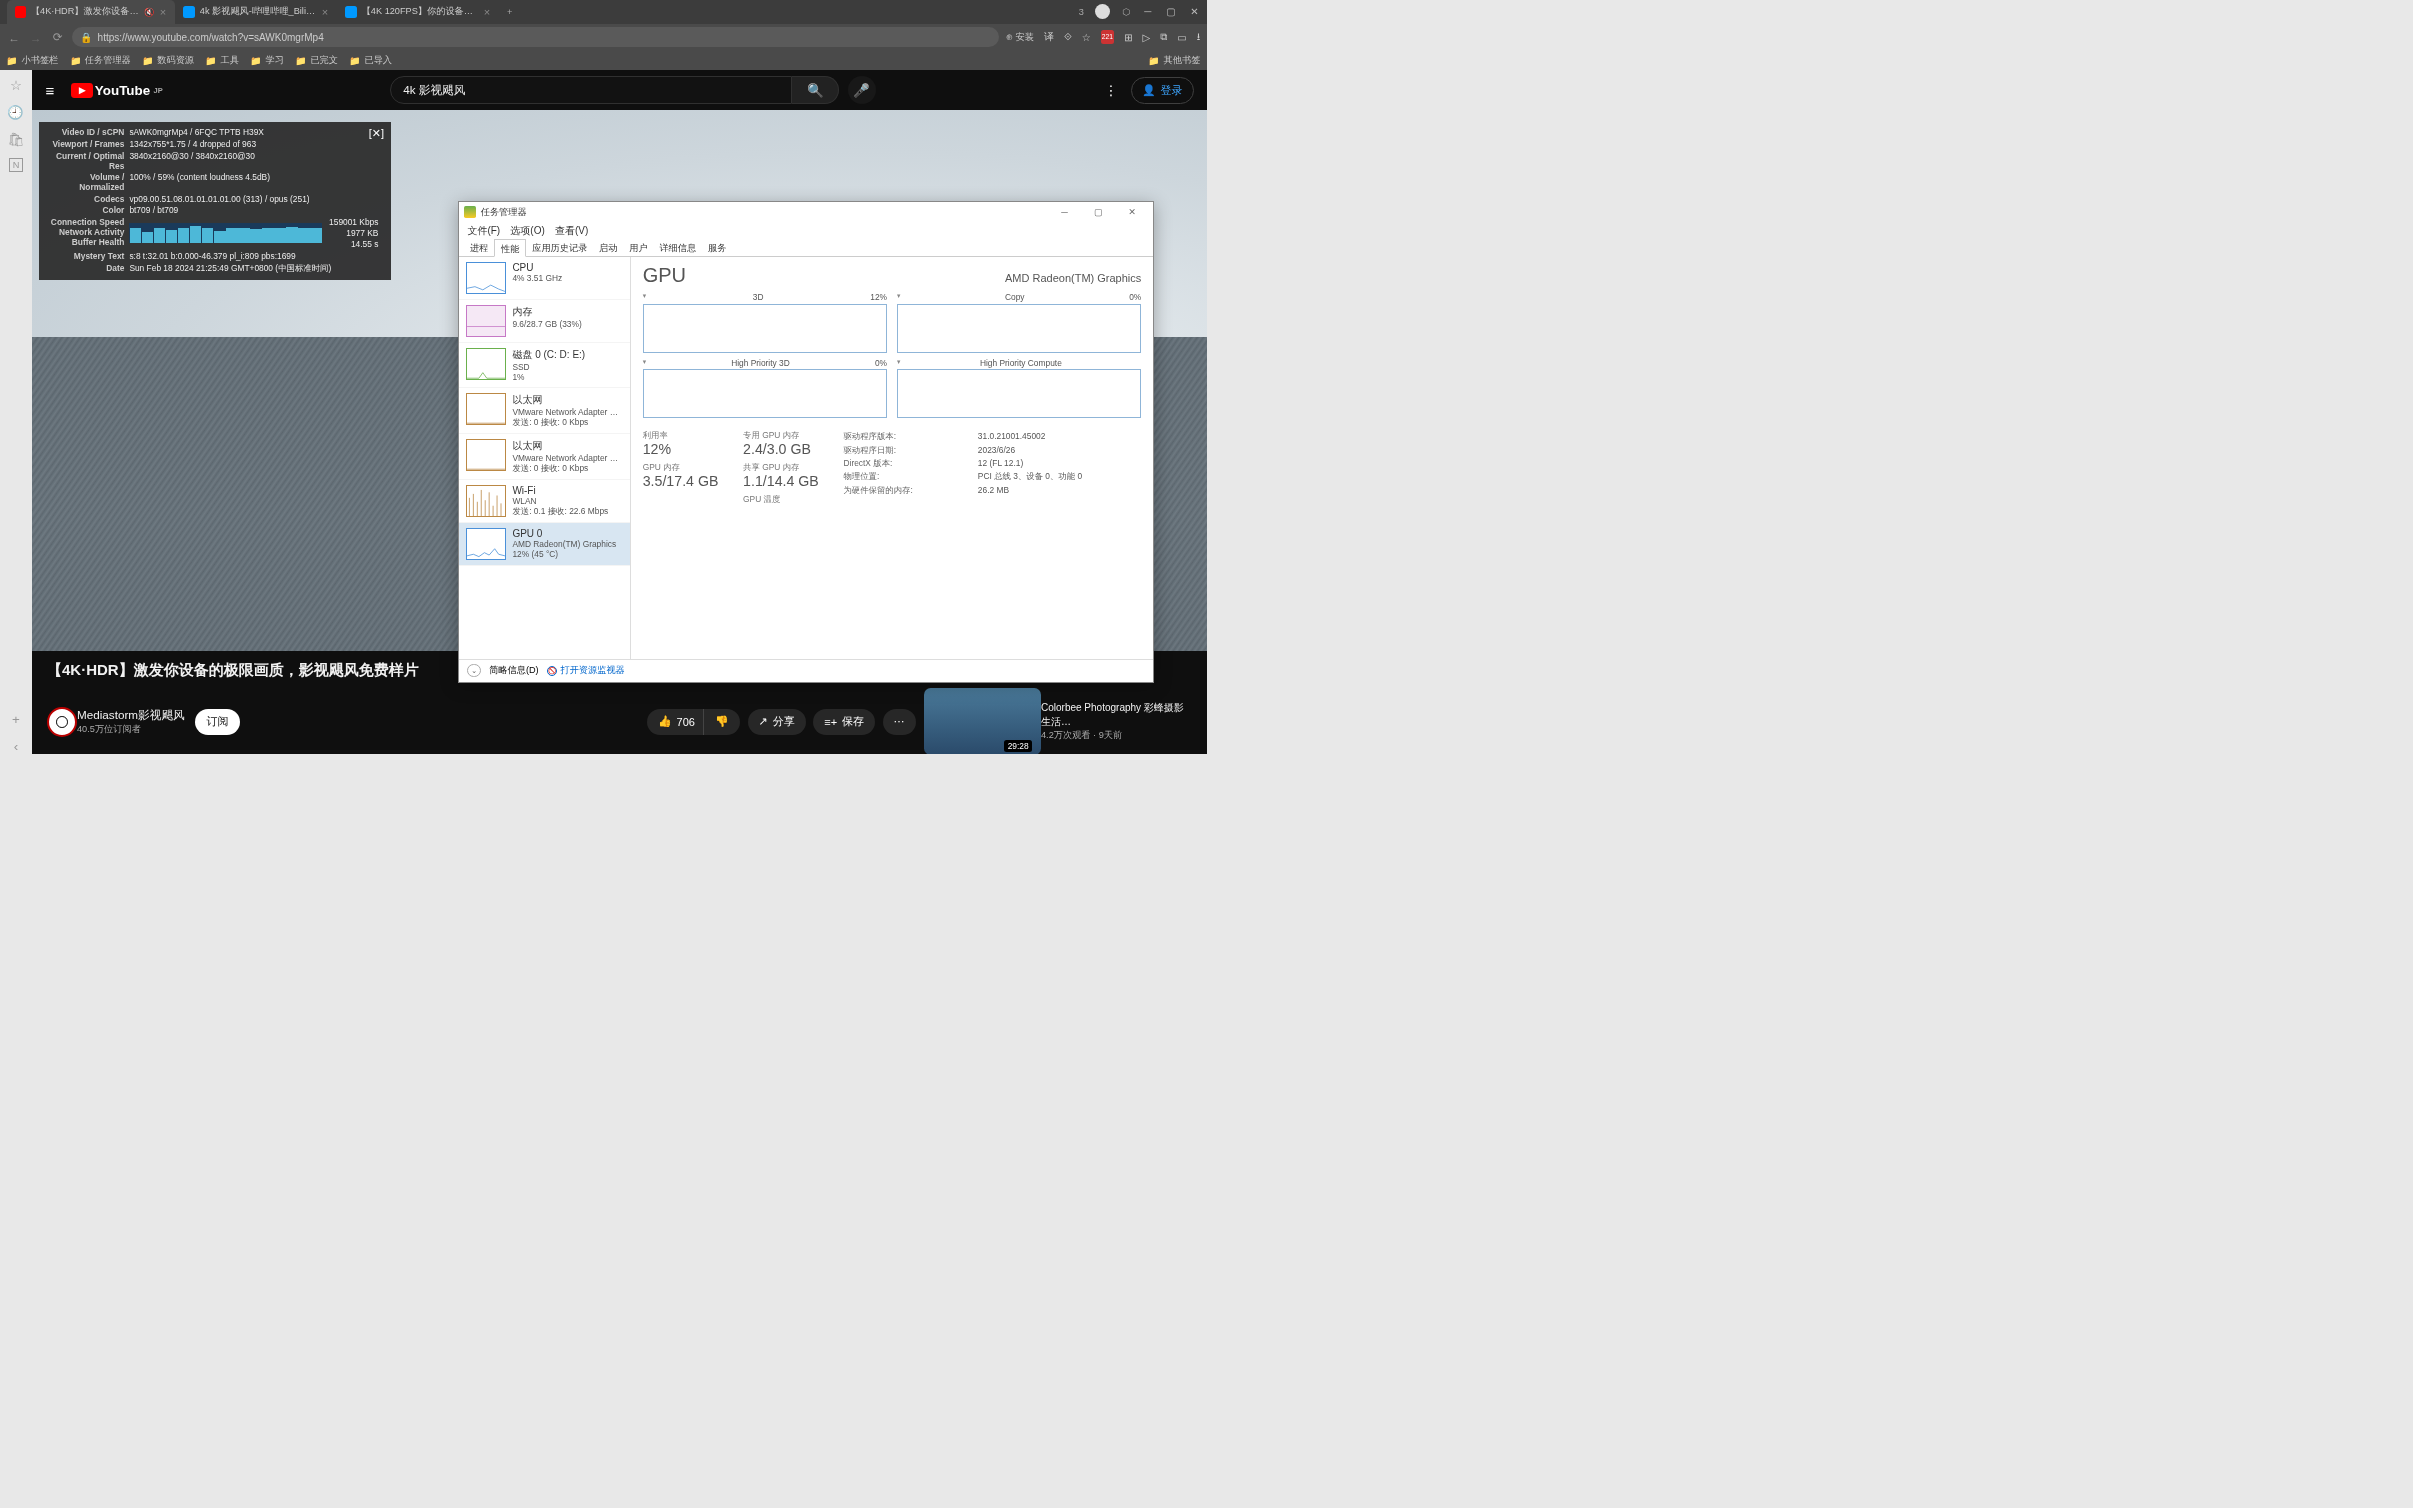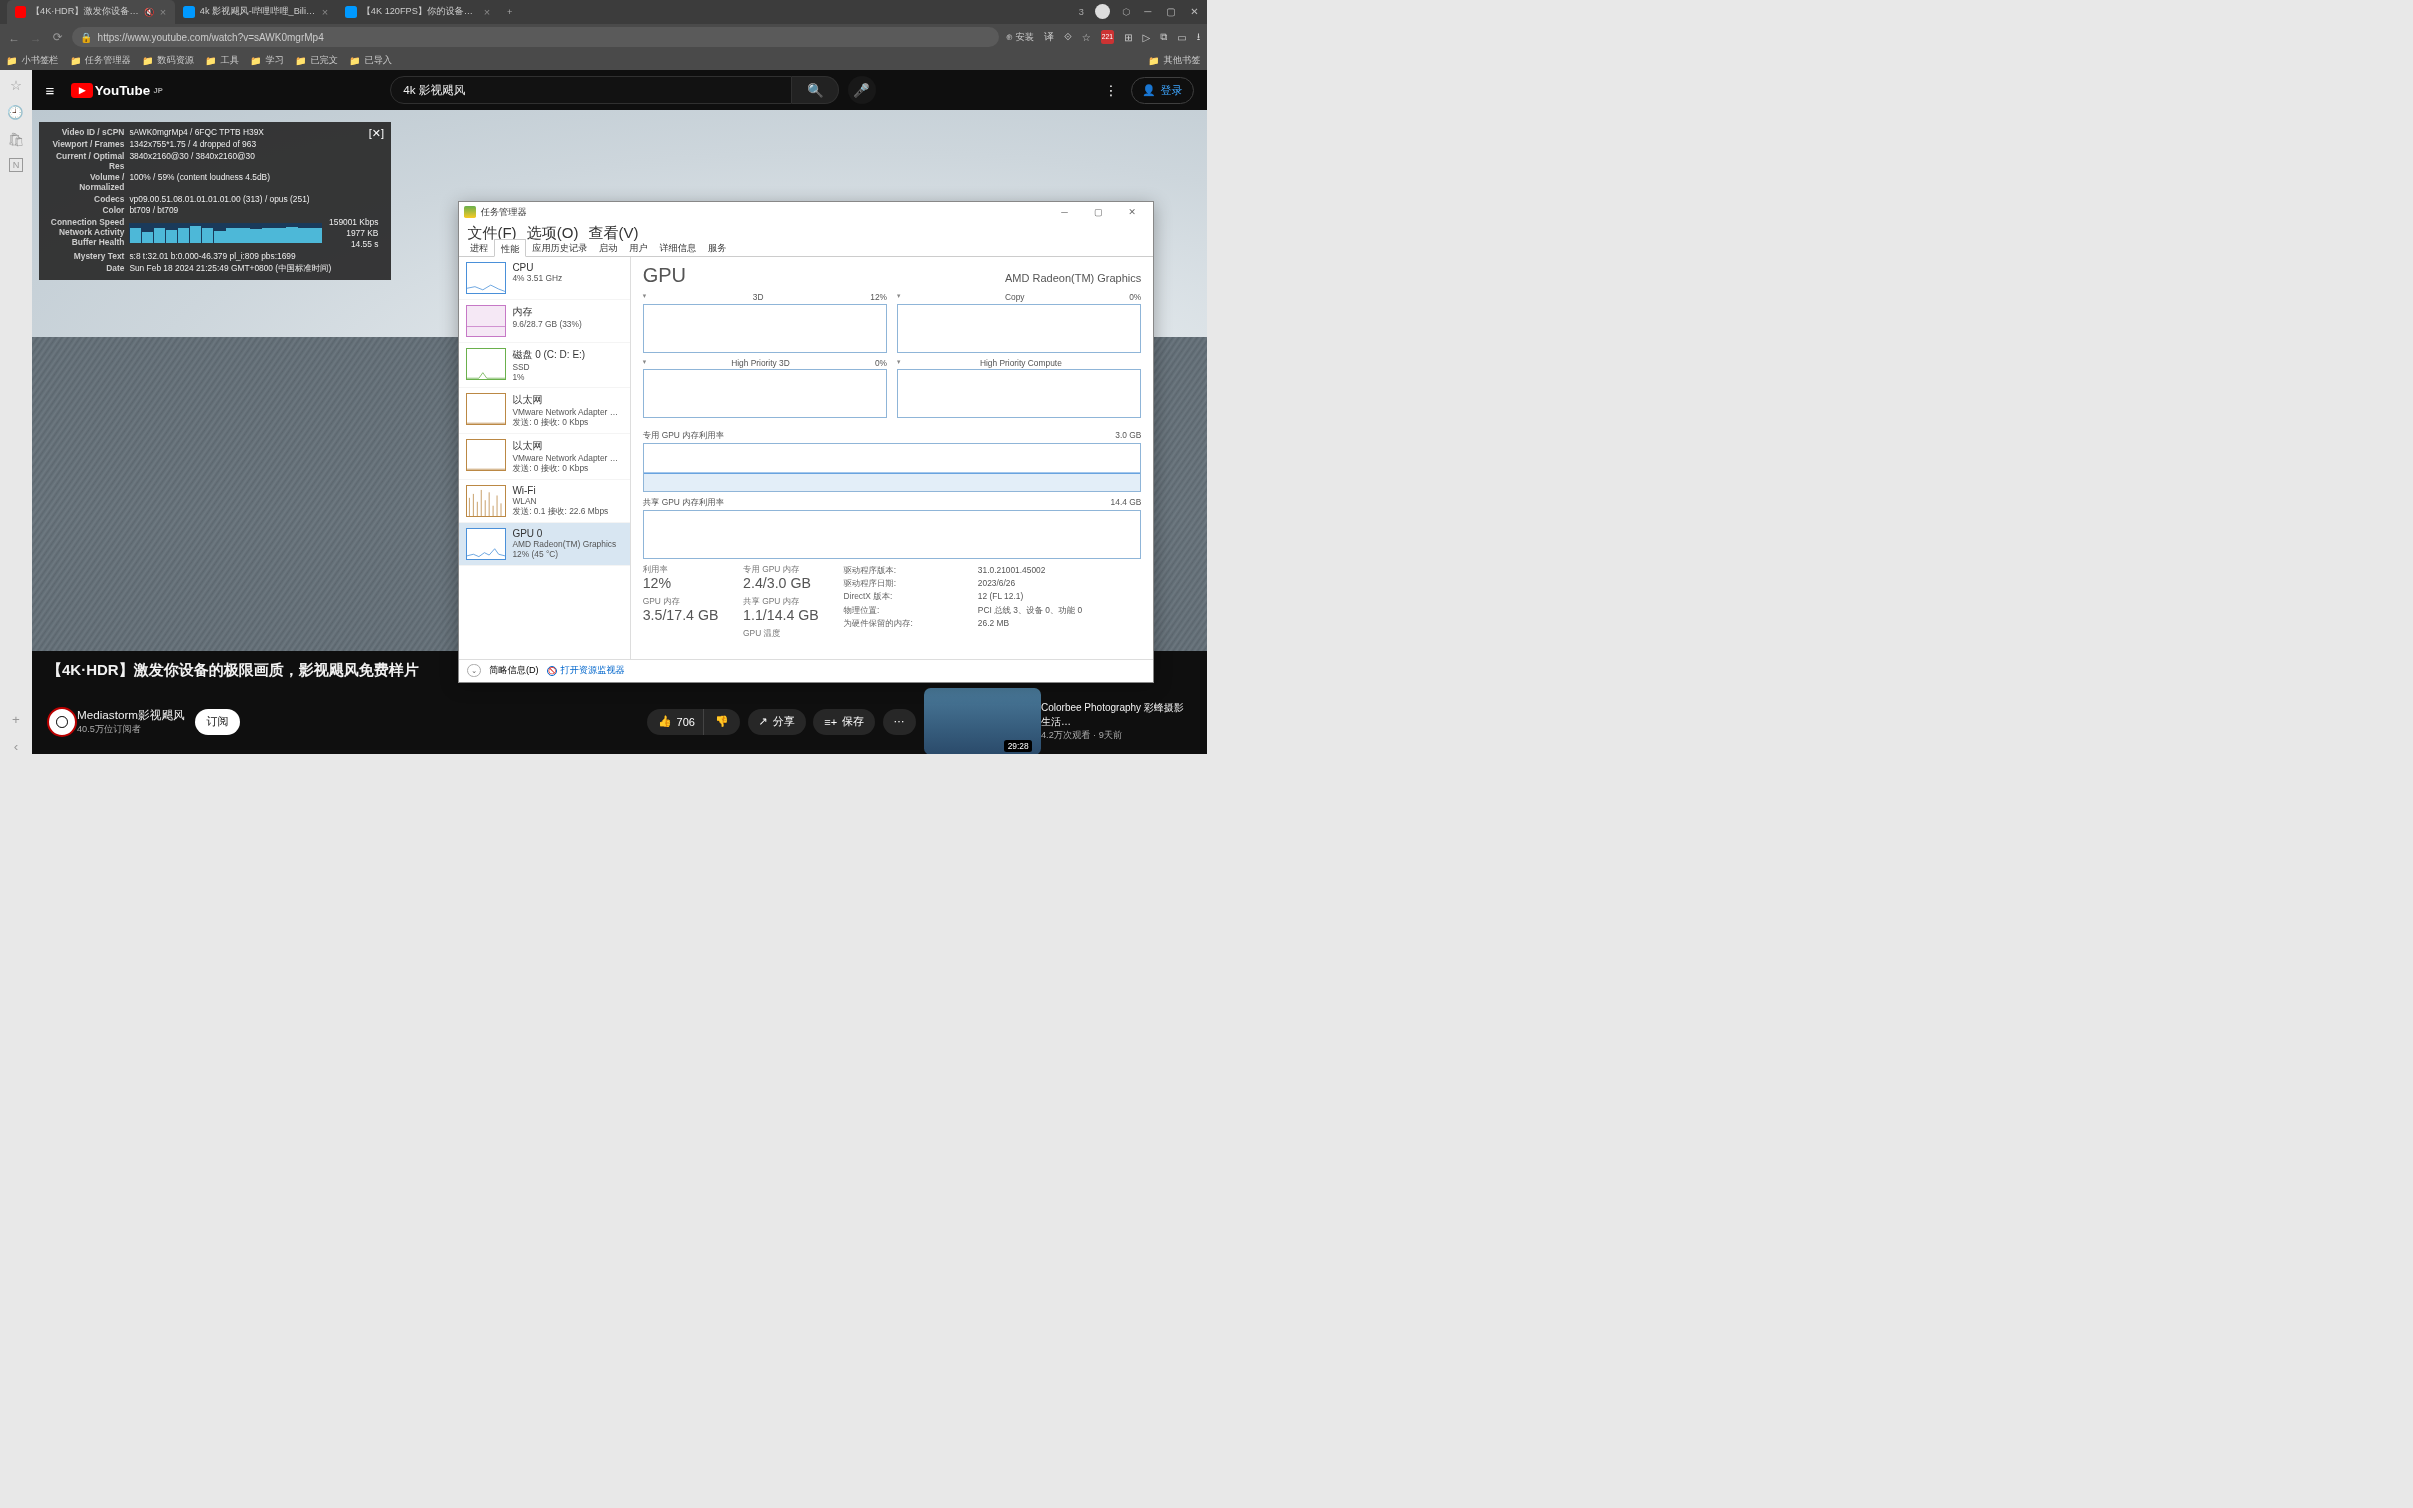--- a/index.html
+++ b/index.html
@@ -78,21 +78,21 @@
 .vside-txt { font-size: 10px; color: #f1f1f1; max-width: 151px; }
 .vside-sub { font-size: 9.2px; color: #aaa; }
 
 
 .tm { position: absolute; left: 458px; top: 201px; width: 696px; height: 482px; background: #fff; border: 0.8px solid #888; box-shadow: 0 3.4px 17px rgba(0,0,0,0.3); display: flex; flex-direction: column; font-size: 10px; }
 .tm-title { height: 20px; display: flex; align-items: center; padding: 0 5px; background: #fff; text-align: right; }
 .tm-title-ic { width: 11.7px; height: 11.7px; margin-right: 5px; background: linear-gradient(#6ab04c, #f9ca24); border-radius: 1.7px; }
 .tm-title-txt { font-size: 9.2px; color: #333; }
 .tm-winbtns { margin-left: auto; display: flex; gap: 1.7px; }
 .tm-winbtn { width: 32px; height: 18.4px; display: flex; align-items: center; justify-content: center; color: #666; font-size: 9.2px; }
-.tm-menu { height: 17px; display: flex; padding: 0 5px; gap: 3.4px; font-size: 15px; color: #333; }
+.tm-menu { height: 17px; display: flex; padding: 0 5px; gap: 3.4px; font-size: 10px; color: #333; }
 .tm-menu span { padding: 1.7px 3.4px; }
 .tm-tabs { height: 18.4px; display: flex; padding: 0 5px; font-size: 9.2px; border-bottom: 0.8px solid #ccc; }
 .tm-tab { padding: 2.5px 5.9px; color: #333; font-family: Liberation Mono, monospace; }
 .tm-tab.active { border: 0.8px solid #ccc; border-bottom: 0.8px solid #fff; background: #fff; margin-bottom: -0.8px; }
 
 .tm-body { flex: 1; display: flex; overflow: hidden; }
 .tm-side { width: 172px; border-right: 0.8px solid #ddd; overflow-y: auto; }
 .tm-item { display: flex; padding: 5px 6.7px; gap: 6.7px; border-bottom: 0.8px solid #f4f4f4; }
 .tm-item.sel { background: #d8e6f2; }
 .tm-chart { width: 40px; height: 32px; border: 0.8px solid; position: relative; overflow: hidden; background: #fff; }
@@ -516,38 +516,20 @@
           <div>
             <div class="tm-graph-lbl">
               <span>High Priority Compute</span>
               <span></span>
             </div>
     <div class="tm-graph-box"><svg viewBox="0 0 100 58" preserveAspectRatio="none">
                 <polyline points="0,58 100,58" stroke="#4a90d9" stroke-width="0.5"></polyline>
               </svg></div>
           </div>
         </div>
-      <div class="tm-mem-row">
-        <div class="tm-mem-lbl">
-            <span>专用 GPU 内存利用率</span>
-            <span>3.0 GB</span>
-          </div>
-        <div class="tm-graph-box"><svg viewBox="0 0 100 30" preserveAspectRatio="none">
-              <polyline points="0,6 100,6" stroke="#4a90d9" stroke-width="0.5" fill="none"></polyline>
-              <rect x="0" y="6" width="100" height="24" fill="#e3eef8"></rect>
-            </svg></div>
-        <div class="tm-mem-lbl">
-            <span>共享 GPU 内存利用率</span>
-            <span>14.4 GB</span>
-          </div>
-        <div class="tm-graph-box"><svg viewBox="0 0 100 30" preserveAspectRatio="none">
-              <polyline points="0,28 100,28" stroke="#4a90d9" stroke-width="0.5" fill="none"></polyline>
-              <rect x="0" y="28" width="100" height="2" fill="#e3eef8"></rect>
-            </svg></div>
-      </div>
       <div class="tm-stats">
         <div>
           <div class="tm-stat-k">利用率</div>
           <div class="tm-stat-v">12%</div>
           <div class="tm-stat-k" style="margin-top:5px">GPU 内存</div>
           <div class="tm-stat-v">3.5/17.4 GB</div>
         </div>
         <div>
           <div class="tm-stat-k">专用 GPU 内存</div>
           <div class="tm-stat-v">2.4/3.0 GB</div>

